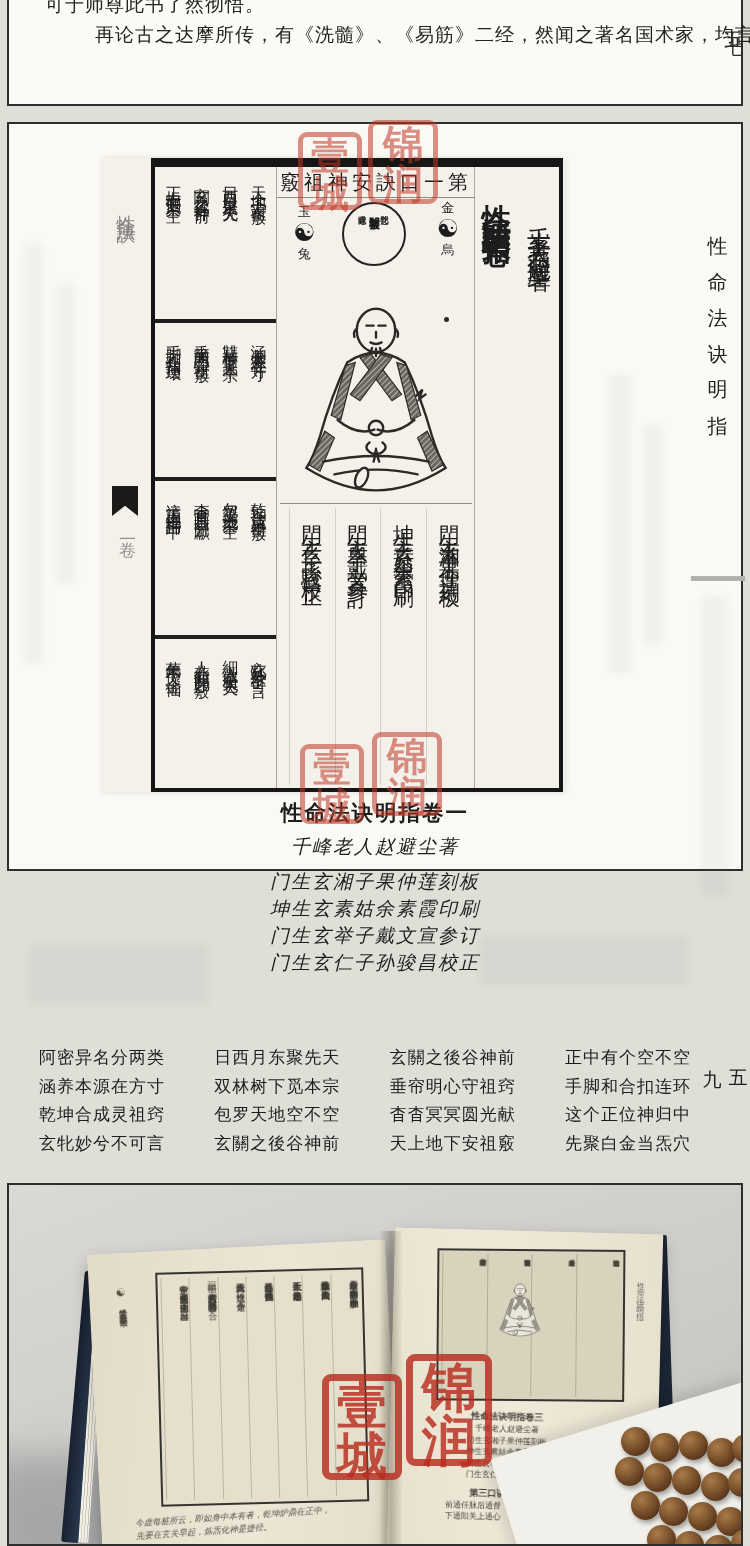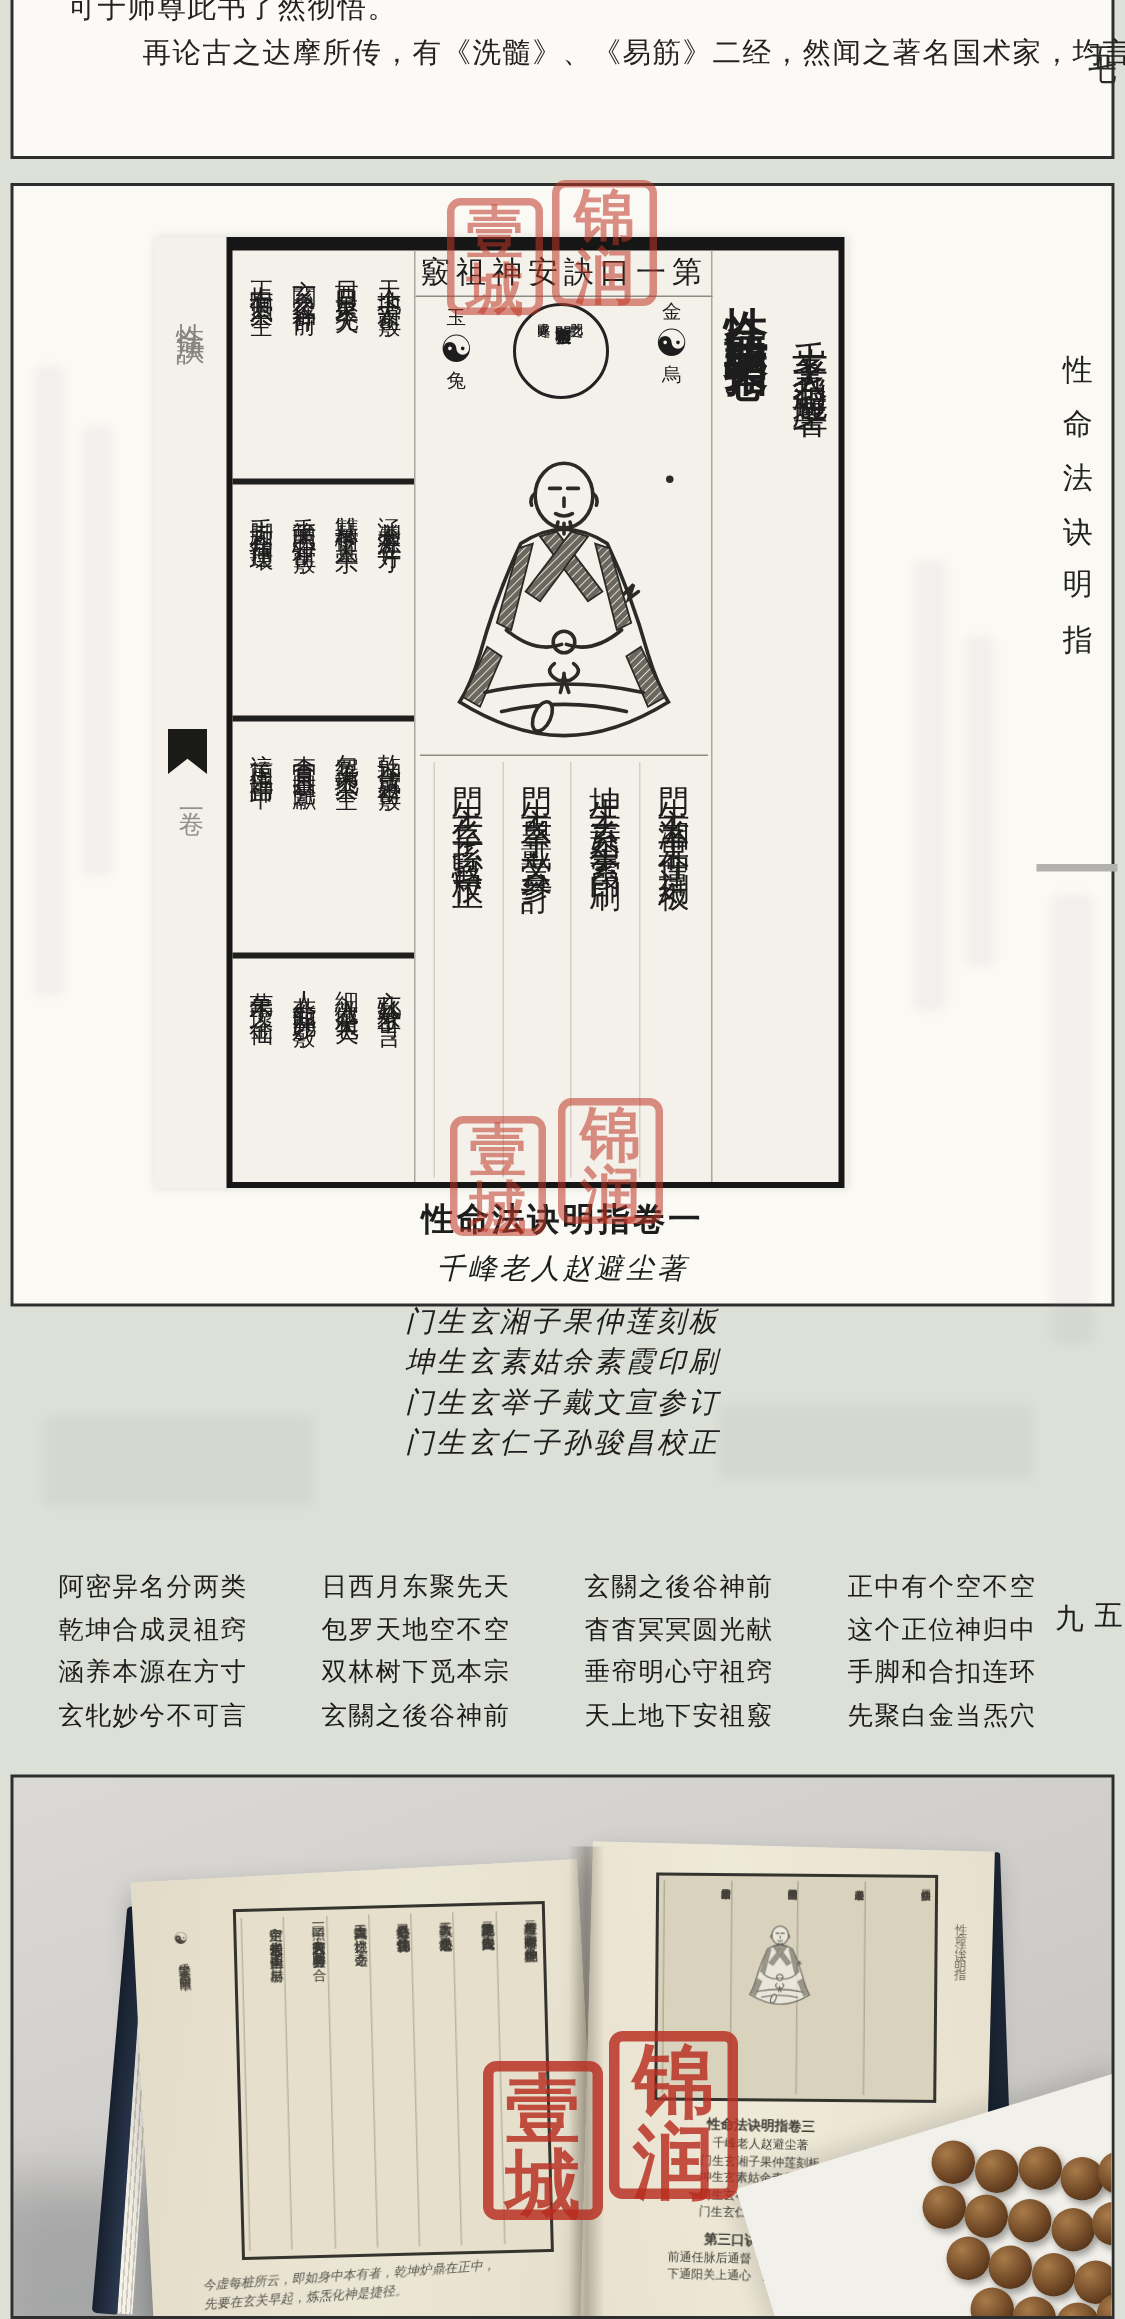--- a/index.html
+++ b/index.html
@@ -255,30 +255,30 @@
 
 
     <div class="verse-table">
       <div class="vrow">
         <span>阿密异名分两类</span>
         <span>日西月东聚先天</span>
         <span>玄關之後谷神前</span>
         <span>正中有个空不空</span>
       </div>
       <div class="vrow">
+        <span>涵养本源在方寸</span>
+        <span>双林树下觅本宗</span>
+        <span>垂帘明心守祖窍</span>
+        <span>手脚和合扣连环</span>
+      </div>
+      <div class="vrow">
         <span>乾坤合成灵祖窍</span>
         <span>包罗天地空不空</span>
         <span>杳杳冥冥圆光献</span>
         <span>这个正位神归中</span>
-      </div>
-      <div class="vrow">
-        <span>涵养本源在方寸</span>
-        <span>双林树下觅本宗</span>
-        <span>垂帘明心守祖窍</span>
-        <span>手脚和合扣连环</span>
       </div>
       <div class="vrow">
         <span>玄牝妙兮不可言</span>
         <span>玄關之後谷神前</span>
         <span>天上地下安祖竅</span>
         <span>先聚白金当炁穴</span>
       </div>
     </div>
 
     <div class="running-head">性命法诀明指</div>

